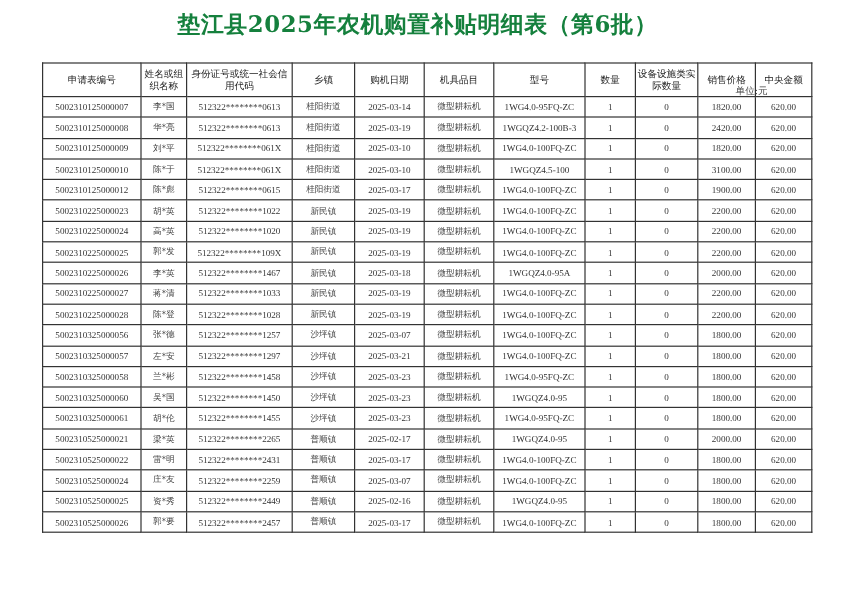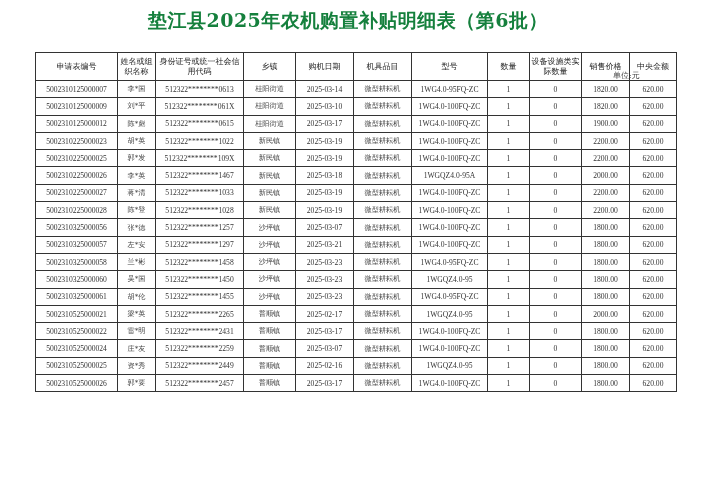--- a/index.html
+++ b/index.html
@@ -56,49 +56,88 @@
         <td class="cn">桂阳街道</td>
         <td>2025-03-14</td>
         <td class="cn">微型耕耘机</td>
         <td>1WG4.0-95FQ-ZC</td>
         <td>1</td>
         <td>0</td>
         <td>1820.00</td>
         <td>620.00</td>
       </tr>
       <tr>
+        <td>5002310125000008</td>
+        <td class="cn">华*亮</td>
+        <td>512322********0613</td>
+        <td class="cn">桂阳街道</td>
+        <td>2025-03-19</td>
+        <td class="cn">微型耕耘机</td>
+        <td>1WGQZ4.2-100B-3</td>
+        <td>1</td>
+        <td>0</td>
+        <td>2420.00</td>
+        <td>620.00</td>
+      </tr>
+      <tr>
         <td>5002310125000009</td>
         <td class="cn">刘*平</td>
         <td>512322********061X</td>
         <td class="cn">桂阳街道</td>
         <td>2025-03-10</td>
         <td class="cn">微型耕耘机</td>
         <td>1WG4.0-100FQ-ZC</td>
         <td>1</td>
         <td>0</td>
         <td>1820.00</td>
         <td>620.00</td>
       </tr>
       <tr>
+        <td>5002310125000010</td>
+        <td class="cn">陈*于</td>
+        <td>512322********061X</td>
+        <td class="cn">桂阳街道</td>
+        <td>2025-03-10</td>
+        <td class="cn">微型耕耘机</td>
+        <td>1WGQZ4.5-100</td>
+        <td>1</td>
+        <td>0</td>
+        <td>3100.00</td>
+        <td>620.00</td>
+      </tr>
+      <tr>
         <td>5002310125000012</td>
         <td class="cn">陈*彪</td>
         <td>512322********0615</td>
         <td class="cn">桂阳街道</td>
         <td>2025-03-17</td>
         <td class="cn">微型耕耘机</td>
         <td>1WG4.0-100FQ-ZC</td>
         <td>1</td>
         <td>0</td>
         <td>1900.00</td>
         <td>620.00</td>
       </tr>
       <tr>
         <td>5002310225000023</td>
         <td class="cn">胡*英</td>
         <td>512322********1022</td>
+        <td class="cn">新民镇</td>
+        <td>2025-03-19</td>
+        <td class="cn">微型耕耘机</td>
+        <td>1WG4.0-100FQ-ZC</td>
+        <td>1</td>
+        <td>0</td>
+        <td>2200.00</td>
+        <td>620.00</td>
+      </tr>
+      <tr>
+        <td>5002310225000024</td>
+        <td class="cn">高*英</td>
+        <td>512322********1020</td>
         <td class="cn">新民镇</td>
         <td>2025-03-19</td>
         <td class="cn">微型耕耘机</td>
         <td>1WG4.0-100FQ-ZC</td>
         <td>1</td>
         <td>0</td>
         <td>2200.00</td>
         <td>620.00</td>
       </tr>
       <tr>

